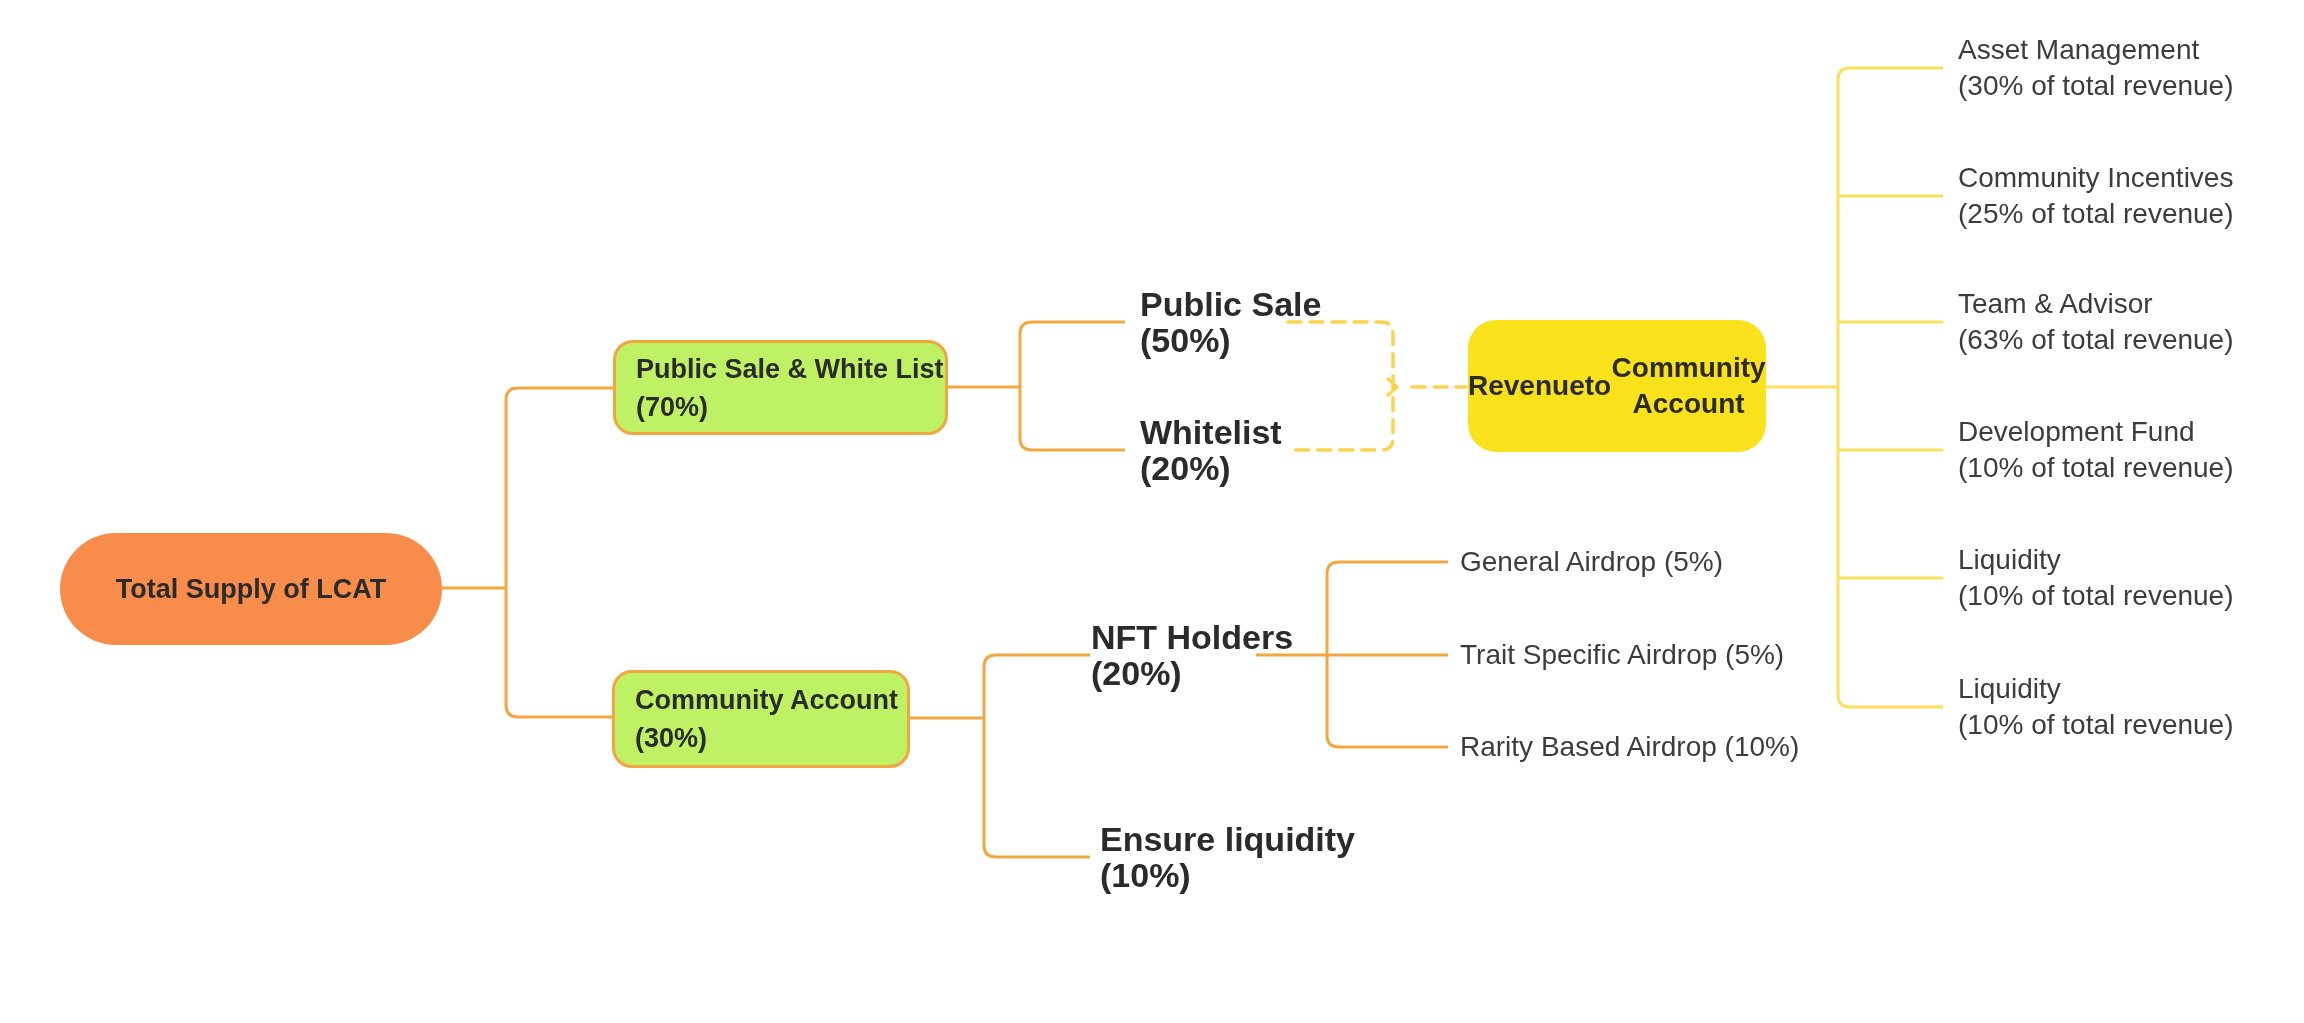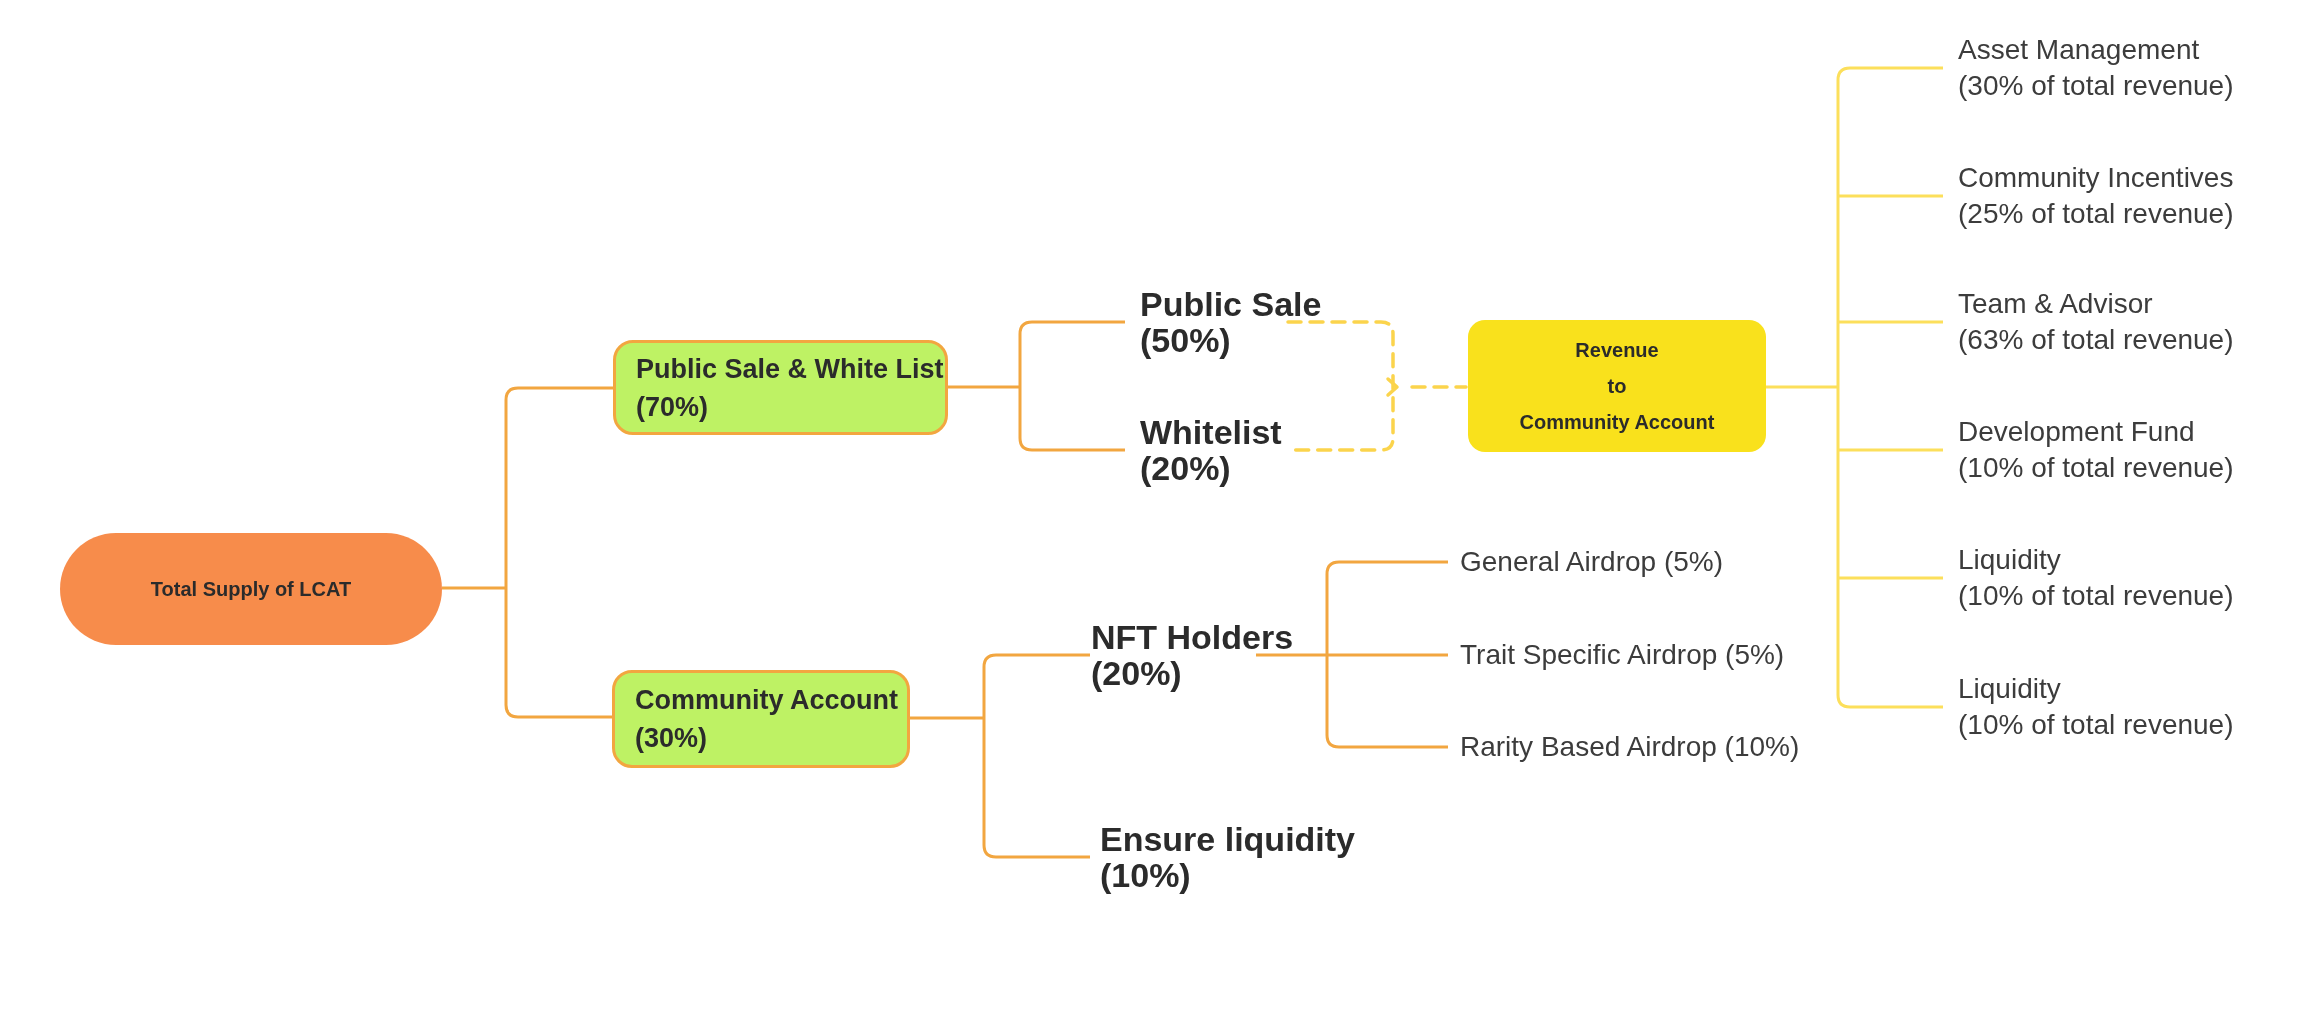--- a/index.html
+++ b/index.html
@@ -16,40 +16,40 @@
   .wire-dashed{fill:none;stroke:var(--dashed-yellow);stroke-width:3.5;stroke-dasharray:13 9;stroke-linecap:round;}
   .wire-arrow{fill:none;stroke:var(--dashed-yellow);stroke-width:3.5;stroke-linejoin:round;stroke-linecap:round;}
 
   .node{position:absolute;box-sizing:border-box;}
 
   .root-pill{
     left:60px;top:533px;width:382px;height:112px;
     background:var(--pill-orange);
     border-radius:56px;
     display:flex;align-items:center;justify-content:center;
-    font-size:20px;font-weight:bold;color:var(--text-bold);
+    font-size:27px;font-weight:bold;color:var(--text-bold);
   }
   .branch-box{
     background:#bef264;
     border:3px solid var(--box-border);
     border-radius:20px;
     display:flex;flex-direction:column;justify-content:center;
     padding-left:20px;
     font-size:27px;font-weight:bold;color:var(--text-bold);
     line-height:38px;
   }
   .box-psw{left:613px;top:340px;width:335px;height:95px;}
   .box-ca{left:612px;top:670px;width:298px;height:98px;}
 
   .revenue-box{
     left:1468px;top:320px;width:298px;height:132px;
     background:var(--revenue-yellow);
-    border-radius:17px;
-    display:flex;flex-direction:column;justify-content:center;align-items:center;
-    font-size:20px;font-weight:bold;color:var(--text-bold);
+    border-radius:28px;
+    display:flex;flex-direction:row;justify-content:center;align-items:center;
+    font-size:28px;font-weight:bold;color:var(--text-bold);
     line-height:36px;text-align:center;
   }
   .txt-node{
     font-size:34px;font-weight:bold;color:var(--text-bold);line-height:36px;
   }
   .plain-label{
     font-size:28px;font-weight:normal;color:var(--text-regular);line-height:36px;
   }
 </style>
 </head>

